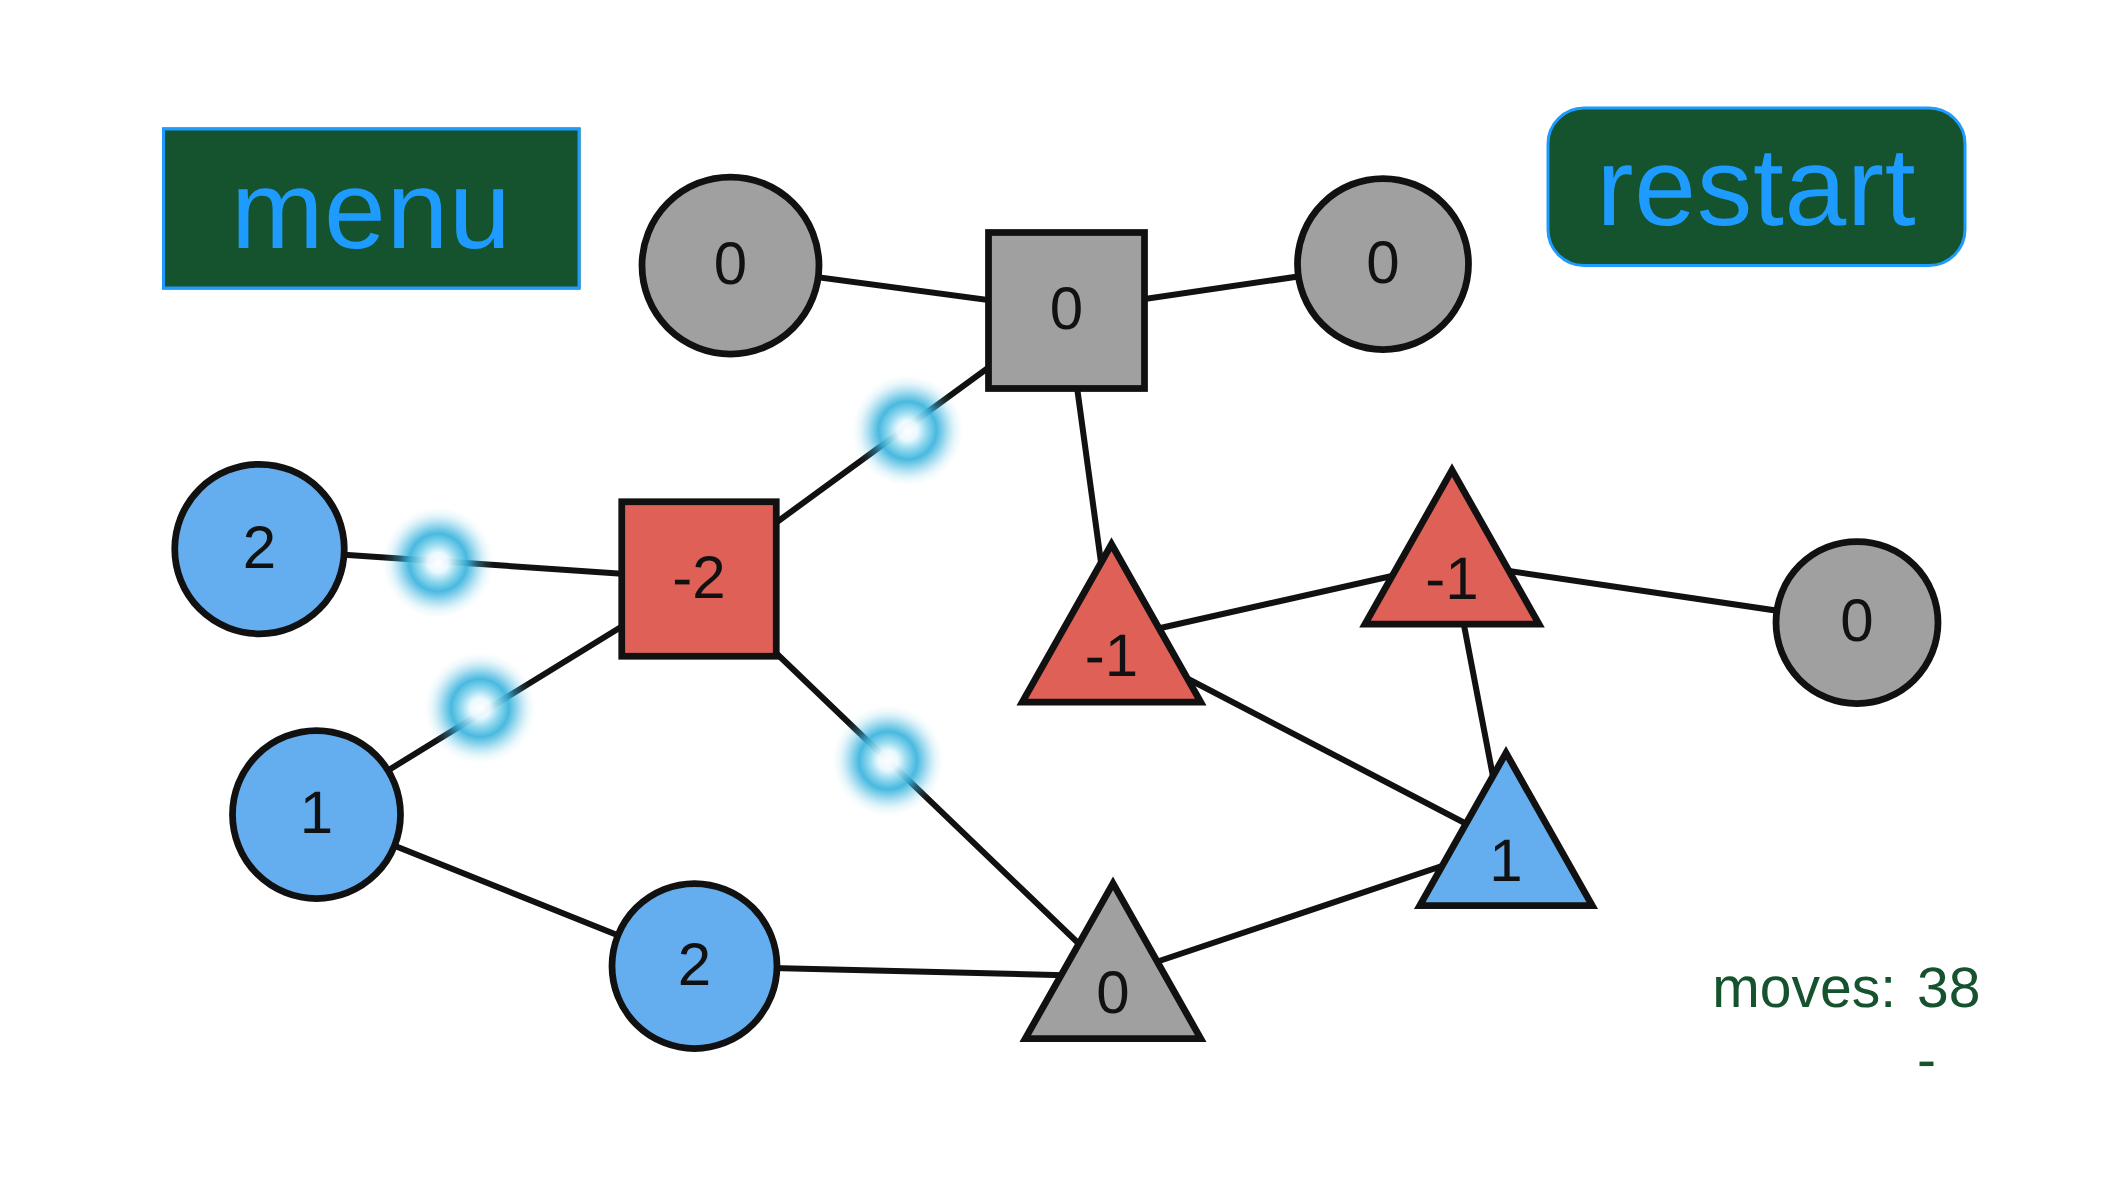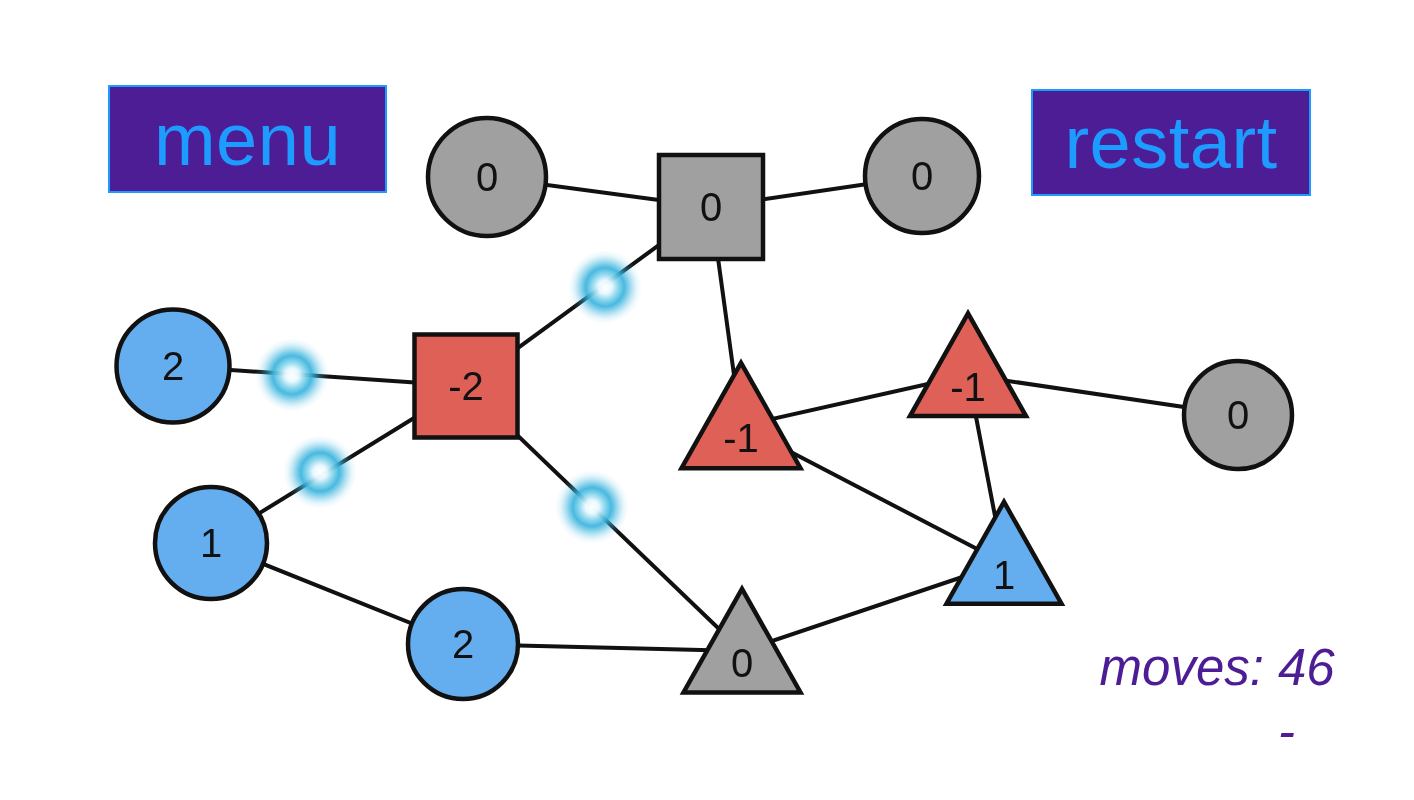--- a/index.html
+++ b/index.html
@@ -24,56 +24,56 @@
   #board {
     position: absolute;
     left: 0; top: 0;
     width: 1414px;
     height: 800px;
   }
   .ui-button {
     position: absolute;
     box-sizing: border-box;
     border: 2px solid #1e9bff;
-    background: #4c1d95;
+    background: #14532d;
     color: #1e9bff;
     display: flex;
     align-items: center;
     justify-content: center;
     font-family: "Liberation Sans", sans-serif;
     font-weight: 300;
     letter-spacing: 0.5px;
     cursor: pointer;
     user-select: none;
   }
   #menu-button {
     left: 108px;
     top: 85px;
     width: 279px;
     height: 108px;
     font-size: 74px;
   }
   #restart-button {
     left: 1031px;
-    top: 89px;
+    top: 71px;
     width: 280px;
     height: 107px;
     font-size: 74px;
+    border-radius: 25px;
   }
   #score-panel {
     position: absolute;
     right: 74px;
     top: 636px;
-    color: #4c1d95;
-    font-size: 51px;
+    color: #14532d;
+    font-size: 38px;
     font-weight: 300;
     line-height: 1.25;
     text-align: right;
     user-select: none;
-    font-style: italic;
   }
   .score-row {
     display: flex;
     justify-content: flex-end;
     align-items: baseline;
     white-space: nowrap;
   }
   .score-label { }
   .score-value {
     display: inline-block;
@@ -183,20 +183,20 @@
       <div class="hit" style="left: 742px; top: 651px; width: 117px; height: 117px;"></div>
     </div>
 
   <div class="ui-button" id="menu-button">menu</div>
 
   <div class="ui-button" id="restart-button">restart</div>
 
   <div id="score-panel">
     <div class="score-row">
       <span class="score-label">moves:</span>
-      <span class="score-value">46</span>
+      <span class="score-value">38</span>
     </div>
     <div class="score-row">
       <span class="score-value">-</span>
     </div>
   </div>
 
 </div>
 
 </body></html>

